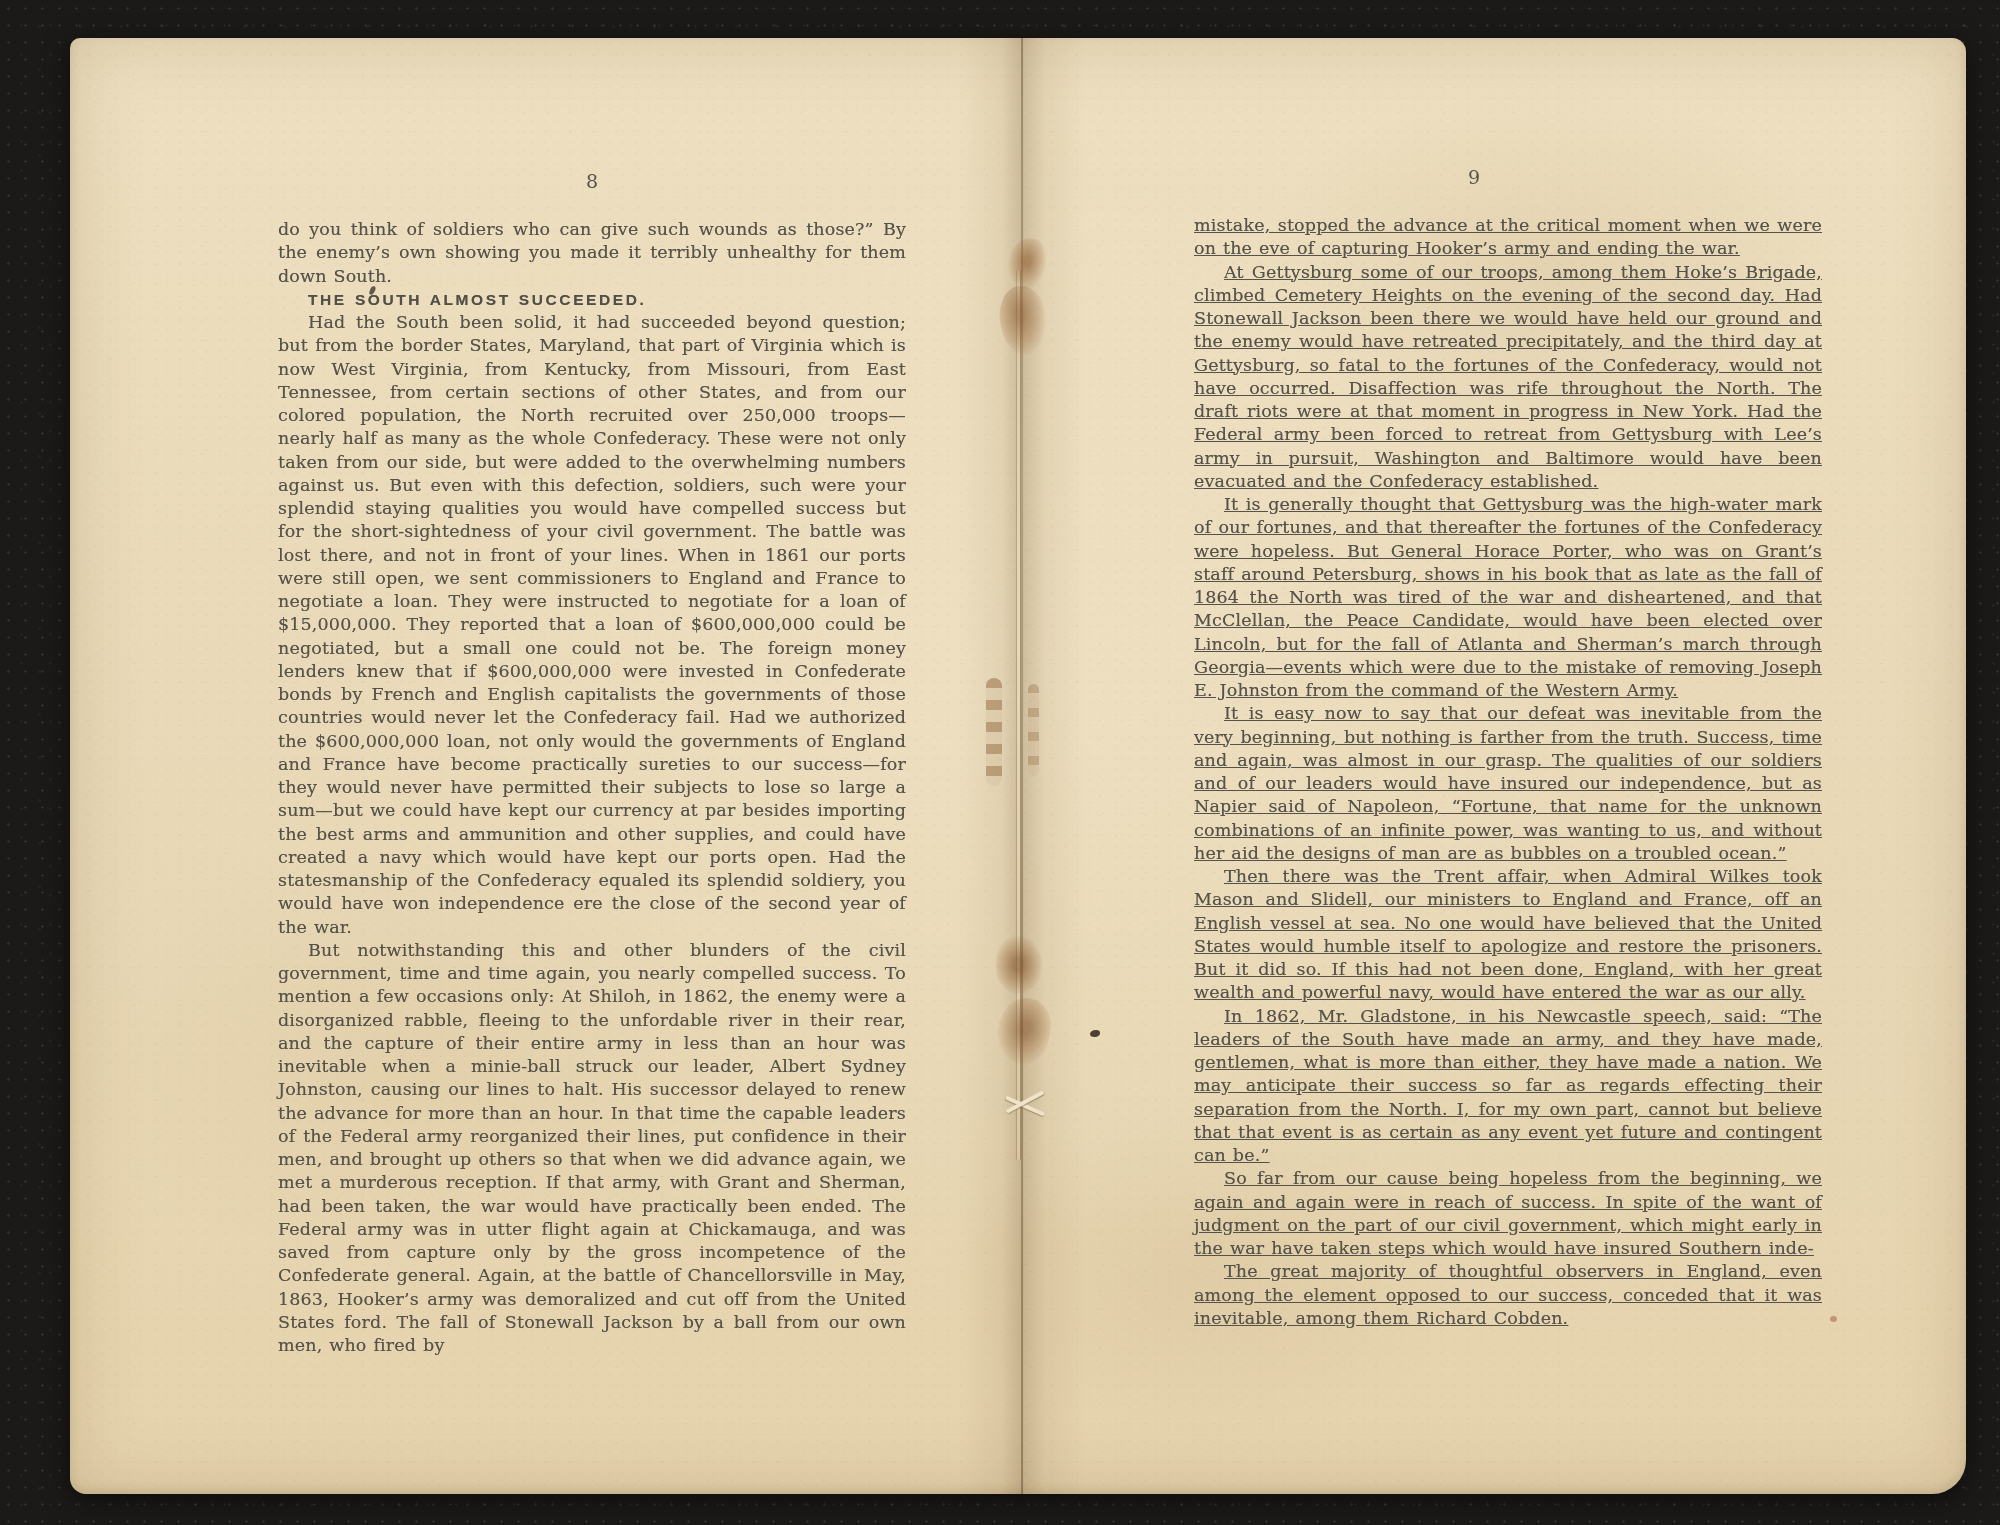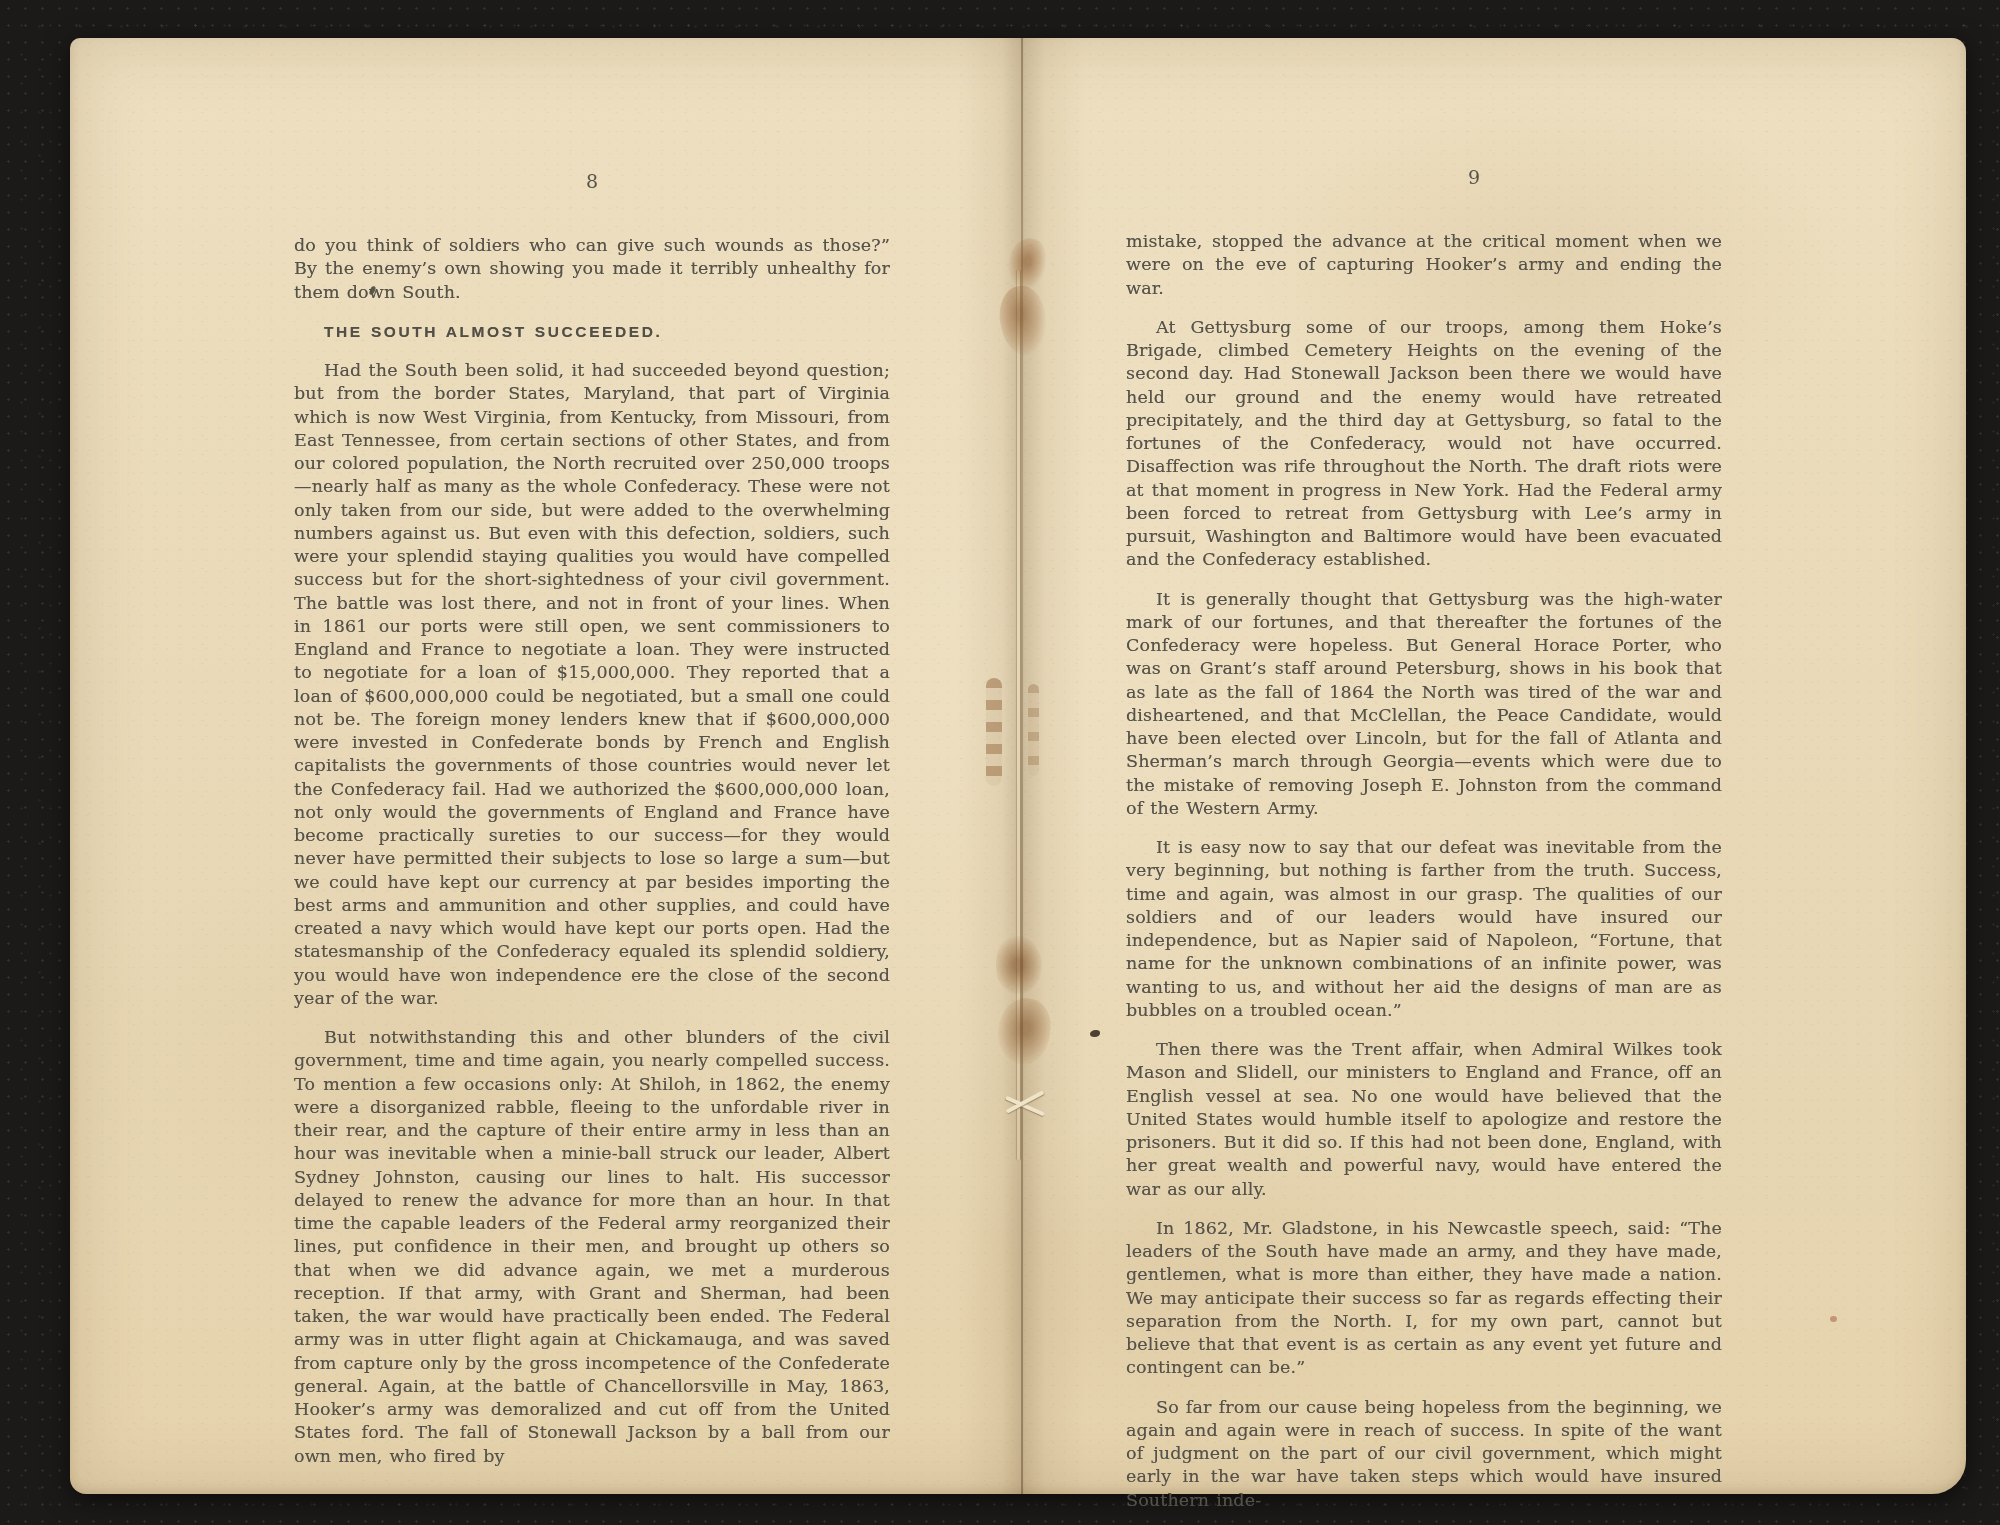--- a/index.html
+++ b/index.html
@@ -186,24 +186,24 @@
     width: 628px;
     font-size: 17.5px;
     line-height: 23.25px;
     color: #55524a;
     text-align: justify;
     letter-spacing: 0.15px;
     word-spacing: 1.2px;
     text-shadow: 0 0 0.5px rgba(85,82,74,0.55);
   }
   .column-left  { left: 208px;  top: 180px; }
-  .column-right { left: 1040px; top: 176px; }
+  .column-right { left: 1124px; top: 176px; text-decoration: underline; }
 
   .column p {
-    margin: 16px;
+    margin: 0;
     text-indent: 30px;
   }
   .column p.noindent { text-indent: 0; }
 
   .section-heading {
     margin: 5px 0 9px 0;
     text-align: left;
     font-family: "Liberation Sans", "DejaVu Sans", sans-serif;
     font-size: 15.5px;
     font-weight: bold;

